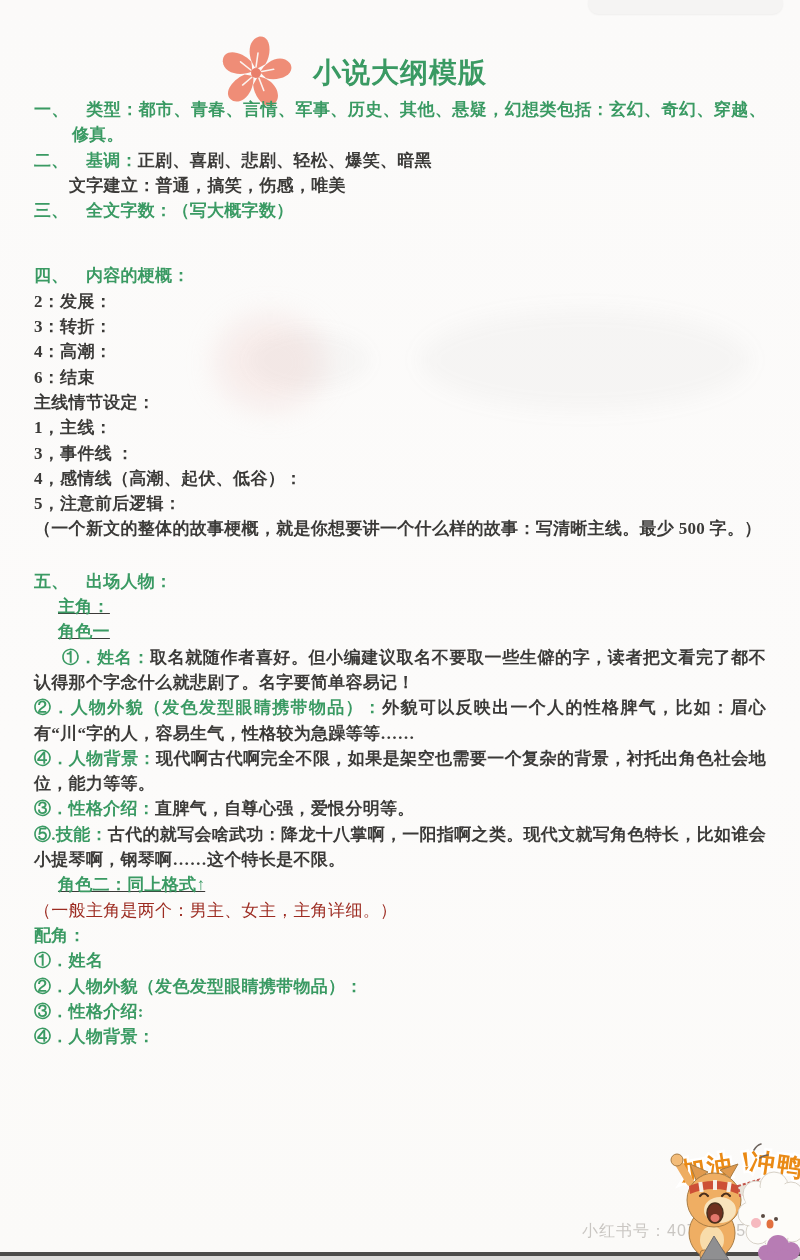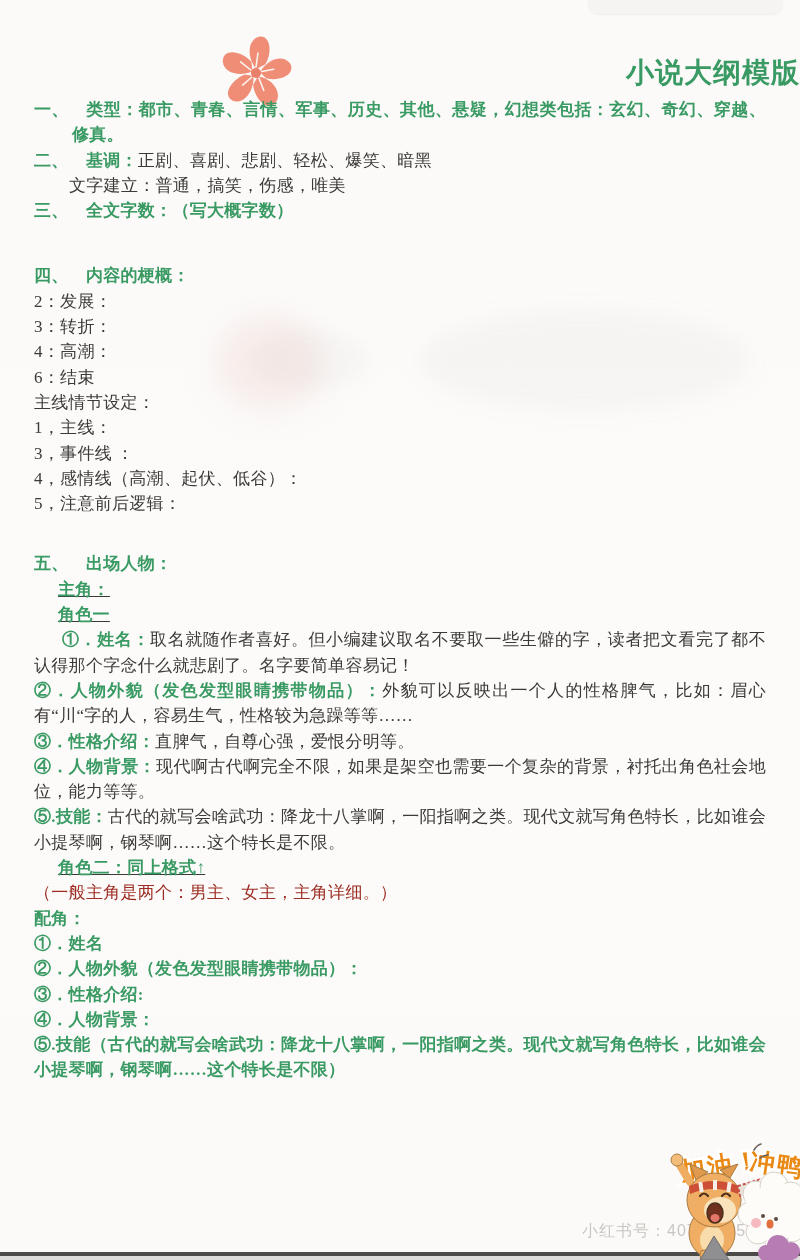--- a/index.html
+++ b/index.html
@@ -11,39 +11,39 @@
   }
   
   .top-pill{
     position:absolute;left:588px;top:-8px;width:195px;height:22px;
     background:#f5f4f3;border-radius:12px;box-shadow:0 1px 2px rgba(0,0,0,.05);
   }
   
   .header{position:absolute;left:0;top:24px;width:800px;height:82px;}
   .flower{position:absolute;left:216px;top:8px;width:80px;height:80px;}
   .title{
-    position:absolute;left:0;top:30px;width:800px;text-align:right;
+    position:absolute;left:0;top:30px;width:800px;text-align:center;
     font-size:28px;font-weight:700;color:#3a9a63;letter-spacing:1px;
   }
   
   .doc{
     position:absolute;left:34px;top:97px;width:732px;
     font-size:17px;line-height:25.3px;letter-spacing:.3px;
     text-align:justify;color:#3b3a38;
   }
   .line{min-height:25.3px;}
   .g{color:#3a9a63;font-weight:700;}
-  .k{color:#3b3a38;font-weight:400;}
+  .k{color:#3b3a38;font-weight:700;}
   .r{color:#9c2b21;font-weight:400;}
   .ind1{padding-left:24px;text-decoration:underline;}
   .ind2{padding-left:35px;}
   .hang{padding-left:38px;text-indent:-38px;}
   .fi{text-indent:28px;}
   .gapA{margin-top:40px;}
-  .gapB{margin-top:35px;}
+  .gapB{margin-top:27px;}
   
   .ghost{position:absolute;border-radius:50%;pointer-events:none;}
   .ghost.pink{left:215px;top:315px;width:110px;height:95px;background:rgba(238,200,198,.28);filter:blur(14px);}
   .ghost.gray1{left:420px;top:310px;width:330px;height:100px;background:rgba(130,130,130,.05);filter:blur(10px);}
   .ghost.gray2{left:250px;top:330px;width:120px;height:60px;background:rgba(130,130,130,.04);filter:blur(8px);}
   
   .xhs-watermark{
     position:absolute;left:582px;top:1221px;width:215px;z-index:1;
     font-family:"Liberation Sans","DejaVu Sans",sans-serif;
     font-size:16px;color:rgba(168,163,158,.6);letter-spacing:1px;white-space:nowrap;
@@ -99,36 +99,36 @@
       <div class="line gapA"><span class="g">四、　内容的梗概：</span></div>
       <div class="line"><span class="k">2：发展：</span></div>
       <div class="line"><span class="k">3：转折：</span></div>
       <div class="line"><span class="k">4：高潮：</span></div>
       <div class="line"><span class="k">6：结束</span></div>
       <div class="line"><span class="k">主线情节设定：</span></div>
       <div class="line"><span class="k">1，主线：</span></div>
       <div class="line"><span class="k">3，事件线 ：</span></div>
       <div class="line"><span class="k">4，感情线（高潮、起伏、低谷）：</span></div>
       <div class="line"><span class="k">5，注意前后逻辑：</span></div>
+      <div class="line"><span class="k">（一个新文的整体的故事梗概，就是你想要讲一个什么样的故事：写清晰主线。最少 500 字。）</span></div>
       <div class="line gapB"><span class="g">五、　出场人物：</span></div>
       <div class="line ind1"><span class="g">主角：</span></div>
       <div class="line ind1"><span class="g">角色一</span></div>
       <div class="line fi"><span class="g">①．姓名：</span><span class="k">取名就随作者喜好。但小编建议取名不要取一些生僻的字，读者把文看完了都不认得那个字念什么就悲剧了。名字要简单容易记！</span></div>
       <div class="line"><span class="g">②．人物外貌（发色发型眼睛携带物品）：</span><span class="k">外貌可以反映出一个人的性格脾气，比如：眉心有“川“字的人，容易生气，性格较为急躁等等……</span></div>
+      <div class="line"><span class="g">④．人物背景：</span><span class="k">现代啊古代啊完全不限，如果是架空也需要一个复杂的背景，衬托出角色社会地位，能力等等。</span></div>
       <div class="line"><span class="g">③．性格介绍：</span><span class="k">直脾气，自尊心强，爱恨分明等。</span></div>
-      <div class="line"><span class="g">④．人物背景：</span><span class="k">现代啊古代啊完全不限，如果是架空也需要一个复杂的背景，衬托出角色社会地位，能力等等。</span></div>
       <div class="line"><span class="g">⑤.技能：</span><span class="k">古代的就写会啥武功：降龙十八掌啊，一阳指啊之类。现代文就写角色特长，比如谁会小提琴啊，钢琴啊……这个特长是不限。</span></div>
       <div class="line ind1"><span class="g">角色二：同上格式↑</span></div>
       <div class="line"><span class="r">（一般主角是两个：男主、女主，主角详细。）</span></div>
       <div class="line"><span class="g">配角：</span></div>
       <div class="line"><span class="g">①．姓名</span></div>
       <div class="line"><span class="g">②．人物外貌（发色发型眼睛携带物品）：</span></div>
       <div class="line"><span class="g">③．性格介绍:</span></div>
       <div class="line"><span class="g">④．人物背景：</span></div>
-      <div class="line"><span class="g">⑤.技能（古代的就写会啥武功：降龙十八掌啊，一阳指啊之类。现代文就写角色特长，比如谁会小提琴啊，钢琴啊……这个特长是不限）</span></div>
     </div>
 
   <div class="xhs-watermark">小红书号：40737555</div>
 
   <svg class="sticker" viewBox="0 0 250 140">
 
     <text class="cheer-text" x="130" y="56" transform="rotate(-9 158 46)">加油！</text>
     <text class="cheer-text" x="200" y="52" transform="rotate(8 220 44)">冲鸭!</text>
 
     <g stroke="#6b625c" stroke-width="1.6" fill="none" stroke-linecap="round">

